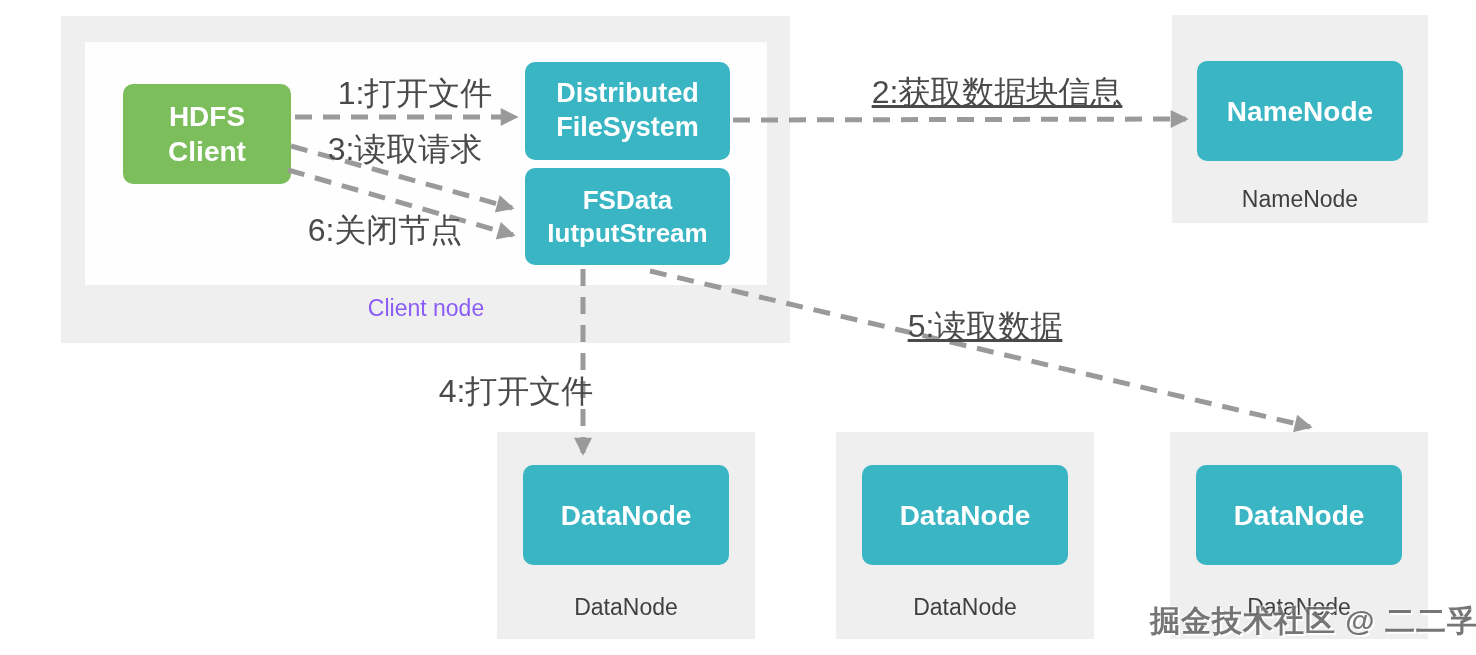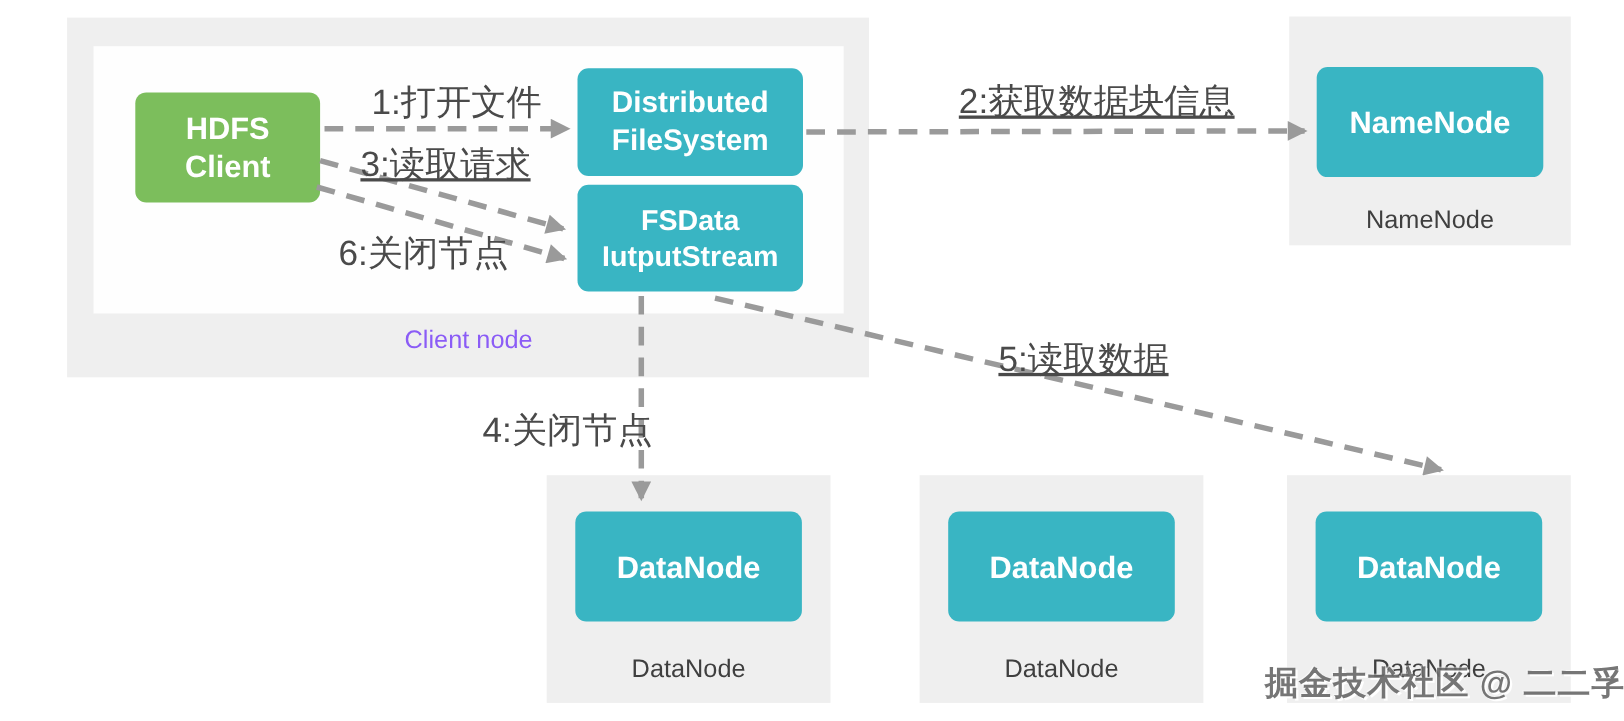--- a/index.html
+++ b/index.html
@@ -116,20 +116,20 @@
     <path class="dash" d="M295,117 L516,117" marker-end="url(#ah)"></path>
     <path class="dash" d="M733,120 L1186,119" marker-end="url(#ah)"></path>
     <path class="dash" d="M291,146 L512,208" marker-end="url(#ah)"></path>
     <path class="dash" d="M288,170 L513,235" marker-end="url(#ah)"></path>
     <path class="dash" d="M583,269 L583,453" marker-end="url(#ah)"></path>
     <path class="dash" d="M650,271 L1310,427" marker-end="url(#ah)"></path>
   </svg>
 
   <div class="arrow-label" style="left:415px;top:94px;">1:打开文件</div>
   <div class="arrow-label" style="left:997px;top:93px;text-decoration:underline;">2:获取数据块信息</div>
-  <div class="arrow-label" style="left:405px;top:150px;text-decoration:underline;">3:读取请求</div>
-  <div class="arrow-label" style="left:516px;top:392px;">4:关闭节点</div>
+  <div class="arrow-label" style="left:405px;top:150px;">3:读取请求</div>
+  <div class="arrow-label" style="left:516px;top:392px;">4:打开文件</div>
   <div class="arrow-label" style="left:985px;top:327px;text-decoration:underline;">5:读取数据</div>
   <div class="arrow-label" style="left:385px;top:231px;">6:关闭节点</div>
 
   <div class="watermark">掘金技术社区 @ 二二孚日</div>
 
 </div>
 
 </body></html>

